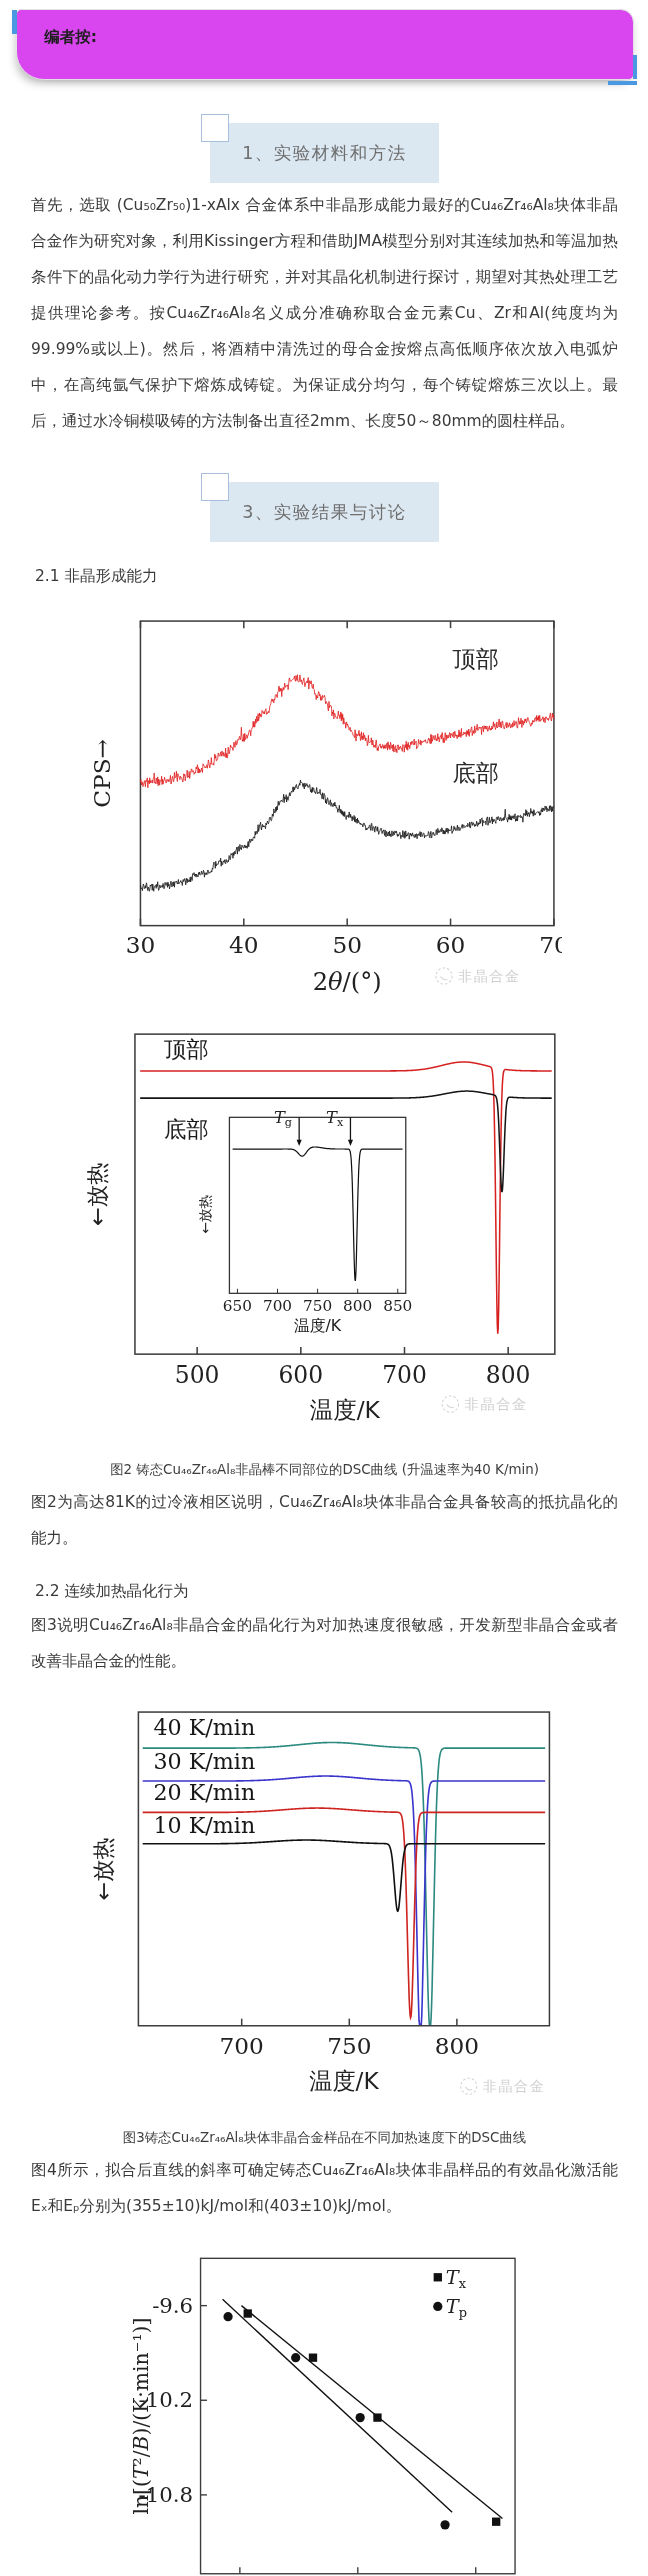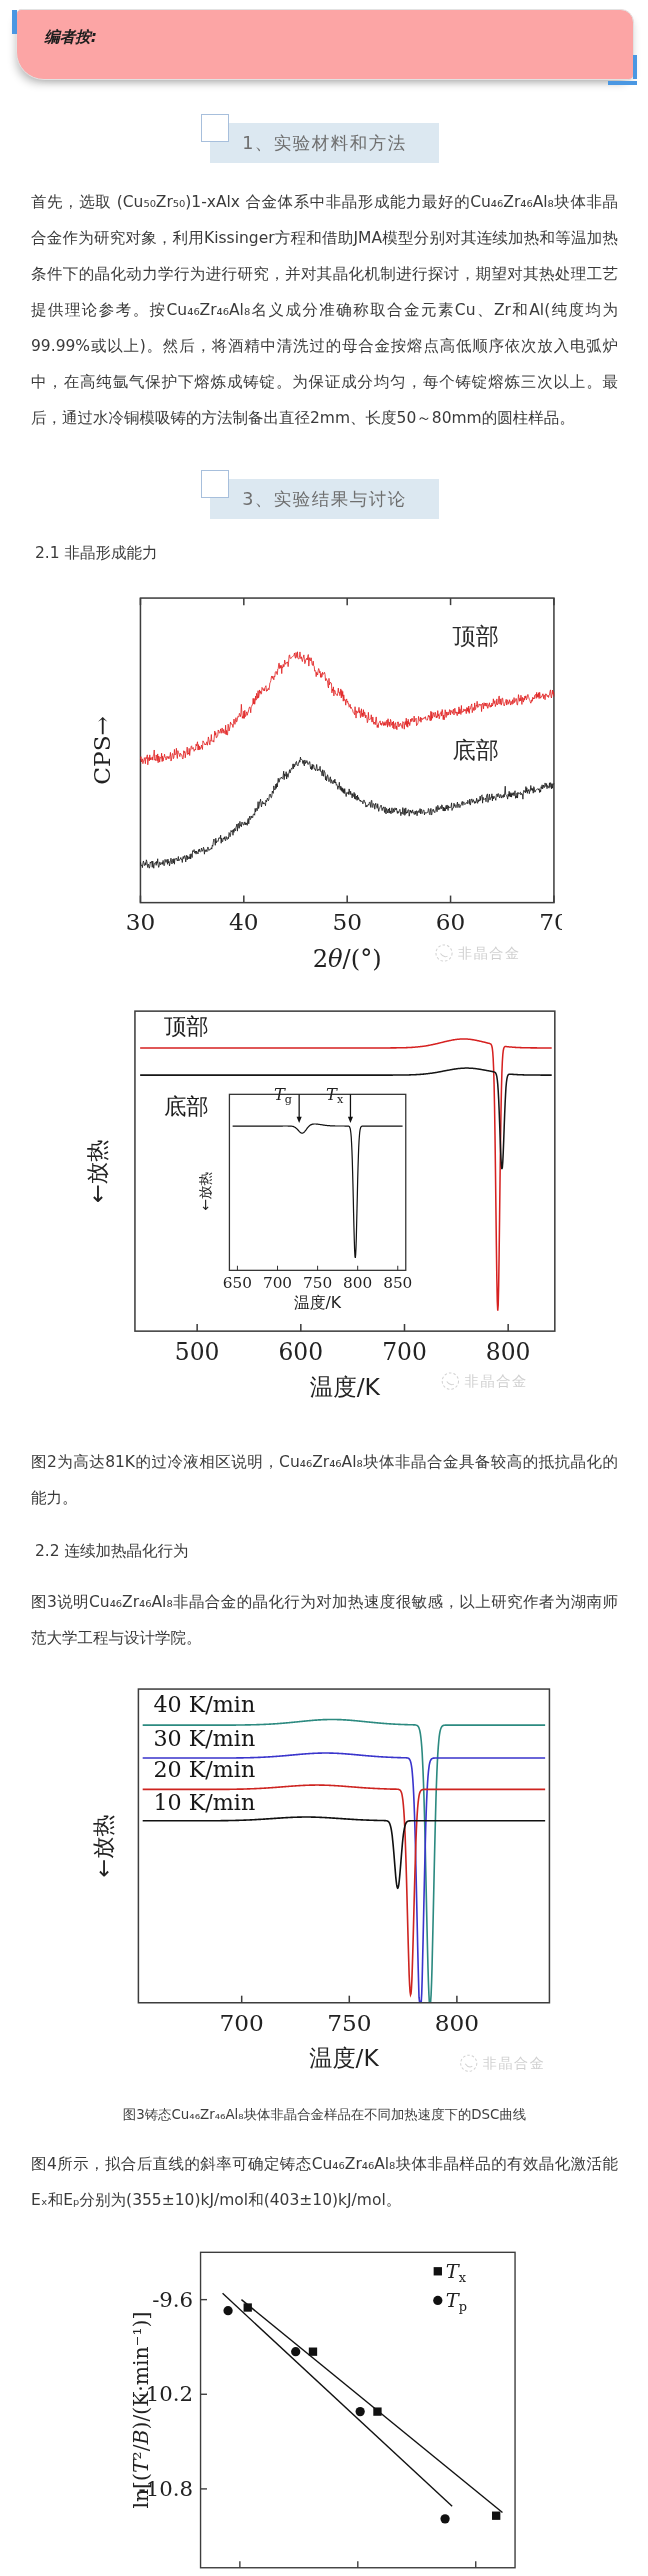--- a/index.html
+++ b/index.html
@@ -1,41 +1,41 @@
 <!DOCTYPE html>
 <html style="font-size:8.2px"><head>
 <meta charset="utf-8">
 <style>
   html,body{margin:0;padding:0;background:#ffffff;}
   body{font-family:"DejaVu Sans","Liberation Sans",sans-serif;}
   .page{width:649px;margin:0 auto;background:#fff;overflow:hidden;padding-bottom:15.5px;}
   .content{padding:0 31px;}
 
   
-  .editor-card{position:relative;margin:9.3px 15.5px 0 15.5px;background:#fca5a5;
+  .editor-card{position:relative;margin:9.3px 15.5px 0 15.5px;background:#d946ef;
     border:0.5px solid #e2e2e2;border-radius:5.2px 13.4px 5.2px 28px;
     box-shadow:-4.6px 6.7px 8.2px -4.6px rgba(0,0,0,.25), 4.6px 4.6px 7.2px -4.6px rgba(0,0,0,.15);
-    padding:16.5px 13.4px 15.5px 13.4px;font-style:italic;}
+    padding:16.5px 13.4px 15.5px 13.4px;}
   .accent{position:absolute;background:#4a97e2;}
   .accent-top-left{left:-4.6px;top:0;width:4.6px;height:24px;}
   .accent-right{right:-4.6px;bottom:0;width:4.6px;height:24px;}
   .accent-bottom{right:-4.6px;bottom:-6.7px;width:29px;height:4.6px;}
   .editor-title{font-size:15.5px;font-weight:bold;color:#1e1e1e;margin:0 0 15.5px 14.4px;}
   .editor-body{font-size:15px;line-height:2.38;color:#3f3f3f;text-align:justify;
     text-indent:2em;margin:0 13.4px;}
 
   
   .sec-header{display:flex;justify-content:center;margin-top:43px;}
   .sec-label{position:relative;z-index:0;background:#dce8f1;color:#6e6e6e;
-    font-size:17.5px;padding:8px 32px;letter-spacing:1.5px;white-space:nowrap;}
+    font-size:17.5px;padding:18px 32px;letter-spacing:1.5px;white-space:nowrap;}
   .sec-label::before{content:'';position:absolute;left:-8.8px;top:-9.3px;width:26px;height:26px;
     border:1.5px solid #a7bfdc;z-index:-1;background:#fff;}
 
   
-  .para{font-size:15.5px;color:#3a3a3a;line-height:2.32;text-align:justify;margin:22px 0 0 0;}
+  .para{font-size:15.5px;color:#3a3a3a;line-height:2.32;text-align:justify;margin:5px 0 0 0;}
   .subhead{font-size:15.5px;color:#3a3a3a;margin:24px 0 0 4px;font-weight:normal;line-height:1.4;}
 
   
   .fig{margin:25px auto 0 auto;text-align:center;}
   .fig-canvas{margin:0 auto;}
   .fig-canvas svg{display:block;}
   .w920{width:474px;} .w930{width:479px;} .w900{width:464px;} .w790{width:407px;}
   figcaption{font-size:13.4px;color:#3d3d3d;margin-top:12.4px;line-height:1.6;}
 </style>
 </head>
@@ -136,26 +136,27 @@
             <line x1="520.9367272727272" y1="177.452" x2="520.9367272727272" y2="225.452" stroke="#111" stroke-width="2.5"></line>
             <polygon points="515.9367272727272,221.452 525.9367272727272,221.452 520.9367272727272,233.452" fill="#111"></polygon>
             <text x="506.93672727272724" y="187.452" font-size="32" fill="#222" text-anchor="end" font-family="&quot;DejaVu Serif&quot;,&quot;Liberation Serif&quot;,serif" font-style="italic">T<tspan font-size="22" dy="7" font-style="normal">x</tspan></text>
             <g opacity="0.75">
               <circle cx="717" cy="740" r="16" fill="none" stroke="#c2c2c2" stroke-width="2" stroke-dasharray="5 4"></circle>
               <path d="M 710 741 q 6 9 14 5" stroke="#c2c2c2" fill="none" stroke-width="2"></path>
               <text x="745" y="750" font-size="28" fill="#c0c0c0" font-family="&quot;DejaVu Sans&quot;,&quot;Liberation Sans&quot;,sans-serif" letter-spacing="3px">非晶合金</text>
             </g>
           </svg>
         </div>
+      <figcaption>图2 铸态Cu₄₆Zr₄₆Al₈非晶棒不同部位的DSC曲线 (升温速率为40 K/min)</figcaption>
     </figure>
 
     <p class="para">图2为高达81K的过冷液相区说明，Cu₄₆Zr₄₆Al₈块体非晶合金具备较高的抵抗晶化的能力。</p>
 
     <p class="subhead">2.2 连续加热晶化行为</p>
-    <p class="para">图3说明Cu₄₆Zr₄₆Al₈非晶合金的晶化行为对加热速度很敏感，以上研究作者为湖南师范大学工程与设计学院。</p>
+    <p class="para">图3说明Cu₄₆Zr₄₆Al₈非晶合金的晶化行为对加热速度很敏感，开发新型非晶合金或者改善非晶合金的性能。</p>
 
     <figure class="fig">
       <div class="fig-canvas w900" id="fig3">
           <svg viewBox="0 0 920 812" width="100%">
             <rect x="90" y="14" width="815" height="622" fill="#fff" stroke="#3d3d3d" stroke-width="3"></rect>
             <line x1="294.81675392670155" y1="636" x2="294.81675392670155" y2="622" stroke="#3d3d3d" stroke-width="3"></line>
             <text x="294.81675392670155" y="692" font-size="46" fill="#222" text-anchor="middle" font-family="&quot;DejaVu Serif&quot;,&quot;Liberation Serif&quot;,serif">700</text>
             <line x1="508.1675392670157" y1="636" x2="508.1675392670157" y2="622" stroke="#3d3d3d" stroke-width="3"></line>
             <text x="508.1675392670157" y="692" font-size="46" fill="#222" text-anchor="middle" font-family="&quot;DejaVu Serif&quot;,&quot;Liberation Serif&quot;,serif">750</text>
             <line x1="721.5183246073299" y1="636" x2="721.5183246073299" y2="622" stroke="#3d3d3d" stroke-width="3"></line>

